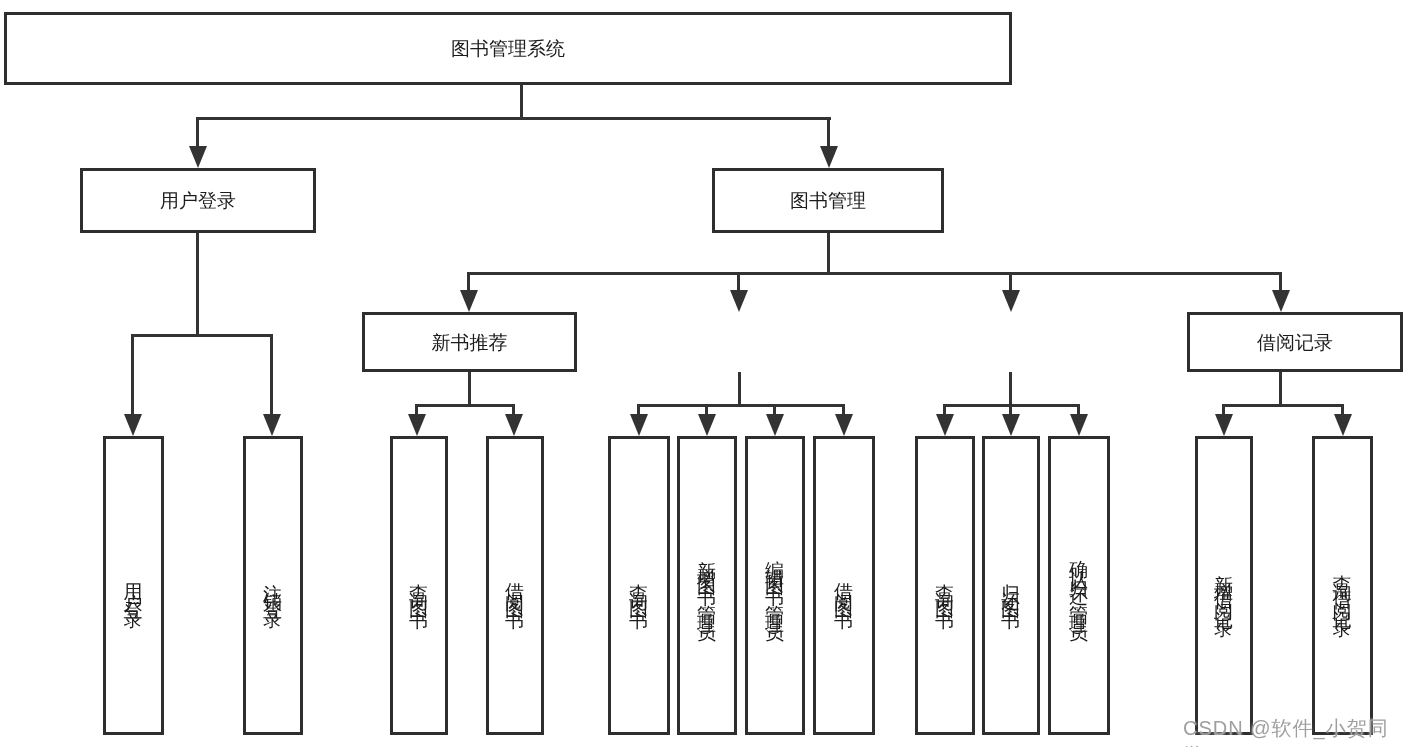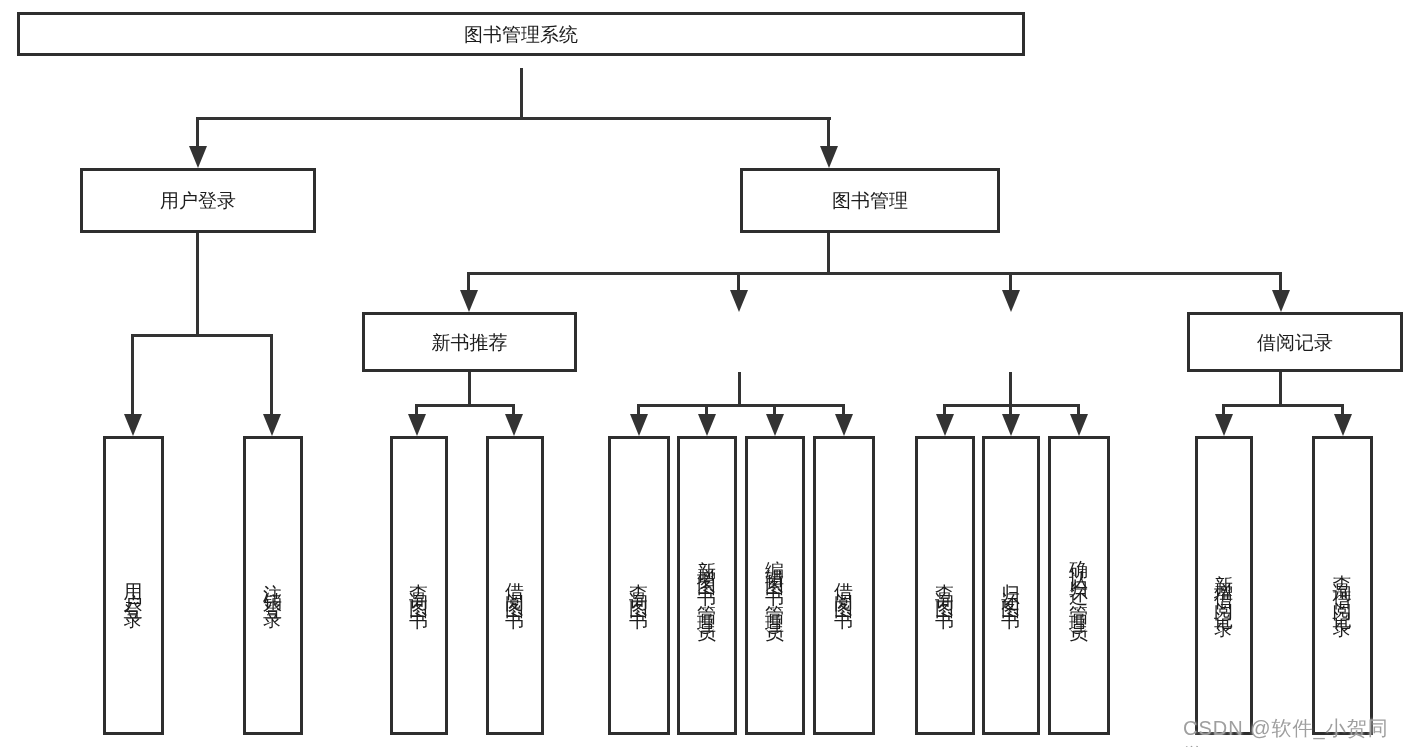--- a/index.html
+++ b/index.html
@@ -40,24 +40,24 @@
     font-size:20px;letter-spacing:1px;
     color:var(--watermark,#9f9f9f);
     text-shadow:0 0 3px rgba(255,255,255,.9);
   }
 </style>
 </head>
 <body style="--line: #333333; --border: #2e2e2e; --text: #1c1c1c; --background: #ffffff; --watermark: #9f9f9f;">
 
 <div class="canvas">
 
-  <div class="b" style="left:17px;top:12px;width:1008px;height:44px">图书管理系统</div>
+  <div class="b" style="left:4px;top:12px;width:1008px;height:73px">图书管理系统</div>
 
   <div class="b" style="left:80px;top:168px;width:236px;height:65px">用户登录</div>
-  <div class="b" style="left:740px;top:168px;width:260px;height:65px">图书管理</div>
+  <div class="b" style="left:712px;top:168px;width:232px;height:65px">图书管理</div>
 
   <div class="b" style="left:362px;top:312px;width:215px;height:60px">新书推荐</div>
   <div class="b" style="left:1187px;top:312px;width:216px;height:60px">借阅记录</div>
 
   <div class="b v" style="left:103px;top:436px;width:61px;height:299px">用户登录</div>
   <div class="b v" style="left:243px;top:436px;width:60px;height:299px">注销登录</div>
 
   <div class="b v" style="left:390px;top:436px;width:58px;height:299px">查询图书</div>
   <div class="b v" style="left:486px;top:436px;width:58px;height:299px">借阅图书</div>
 

